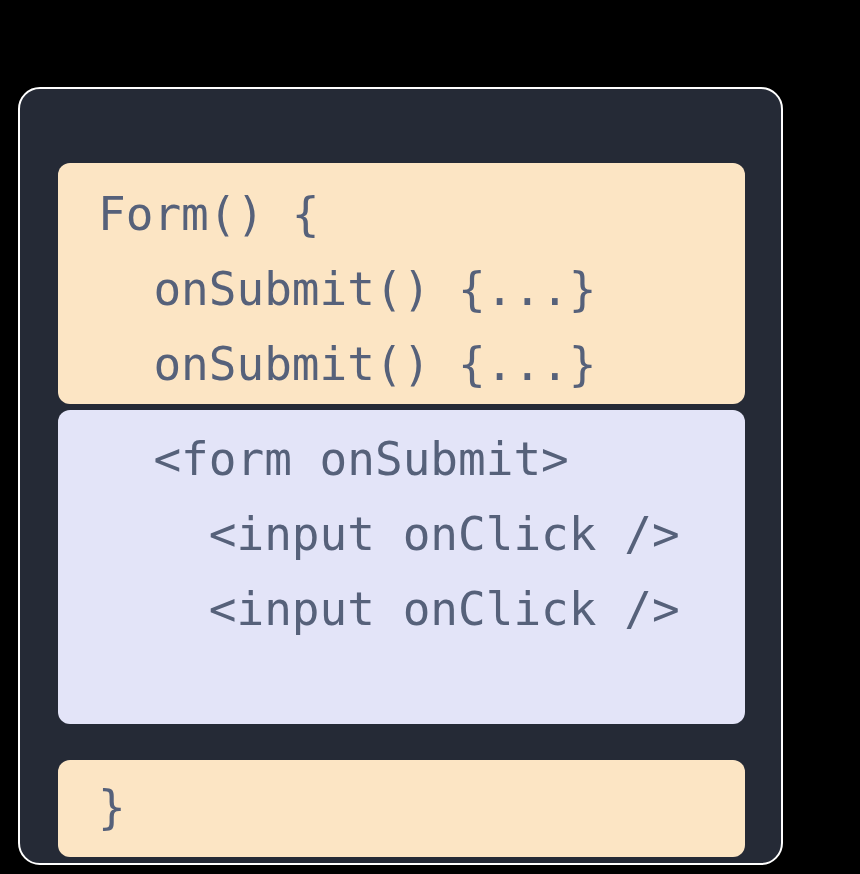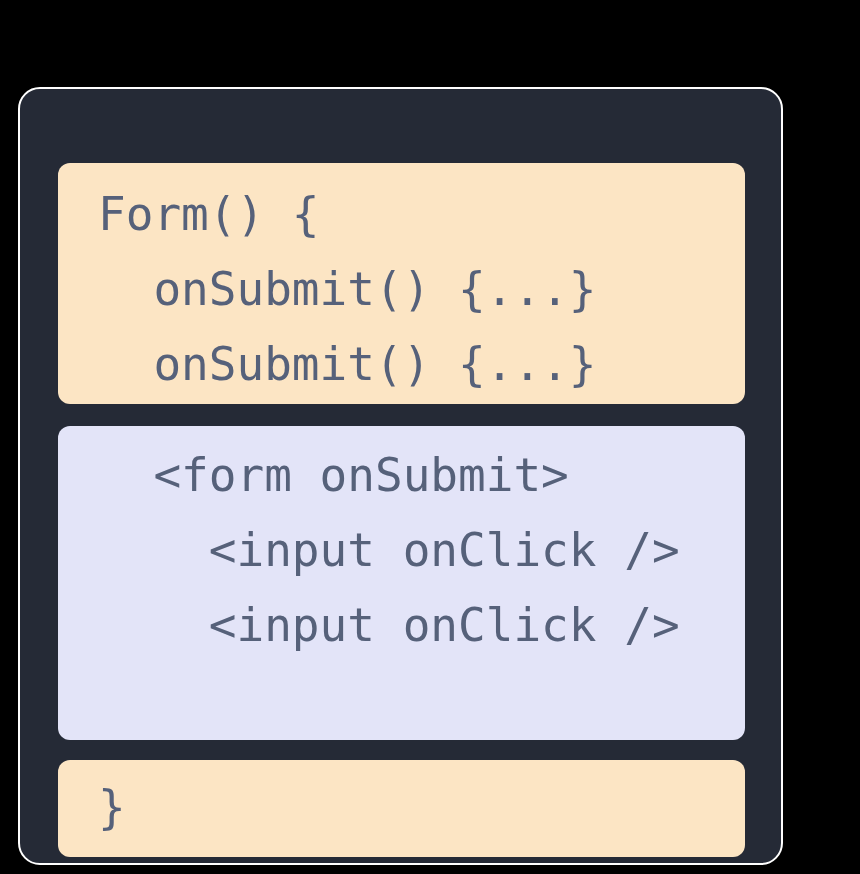--- a/index.html
+++ b/index.html
@@ -47,21 +47,21 @@
     position: absolute;
     left: 38px;
     width: 687px;
     box-sizing: border-box;
     border-radius: 12px;
     padding: 0;
     overflow: hidden;
   }
 
   .block-component  { top: 37px;  height: 241px; background: #FCE5C4; }
-  .block-markup     { top: 300px; height: 314px; background: #E3E4F8; }
+  .block-markup     { top: 284px; height: 314px; background: #E3E4F8; }
   .block-closing    { top: 634px; height: 97px;  background: #FCE5C4; }
 
   .code-line {
     color: #56617A;
     font-family: "DejaVu Sans Mono", "Liberation Mono", monospace;
     font-size: 46px;
     line-height: 75px;
     white-space: pre;
     letter-spacing: 0px;
     padding-left: 40px;

